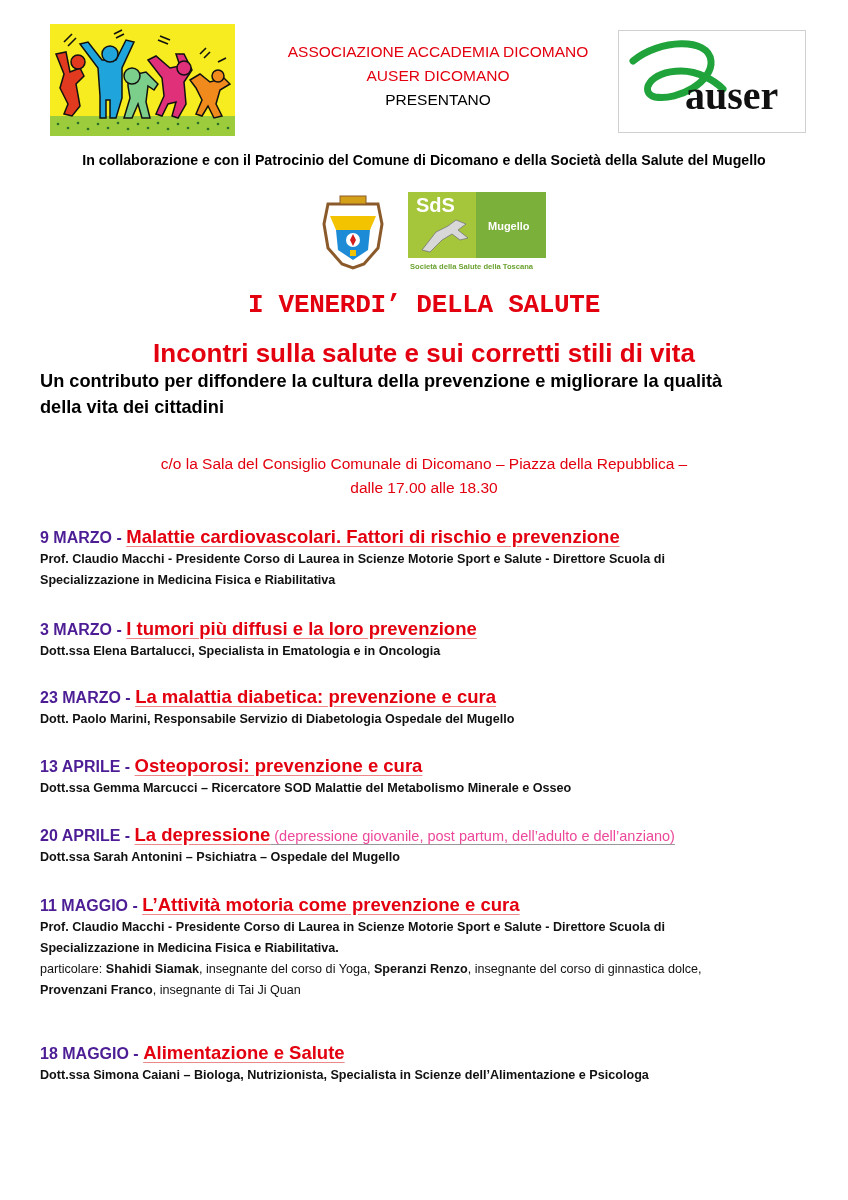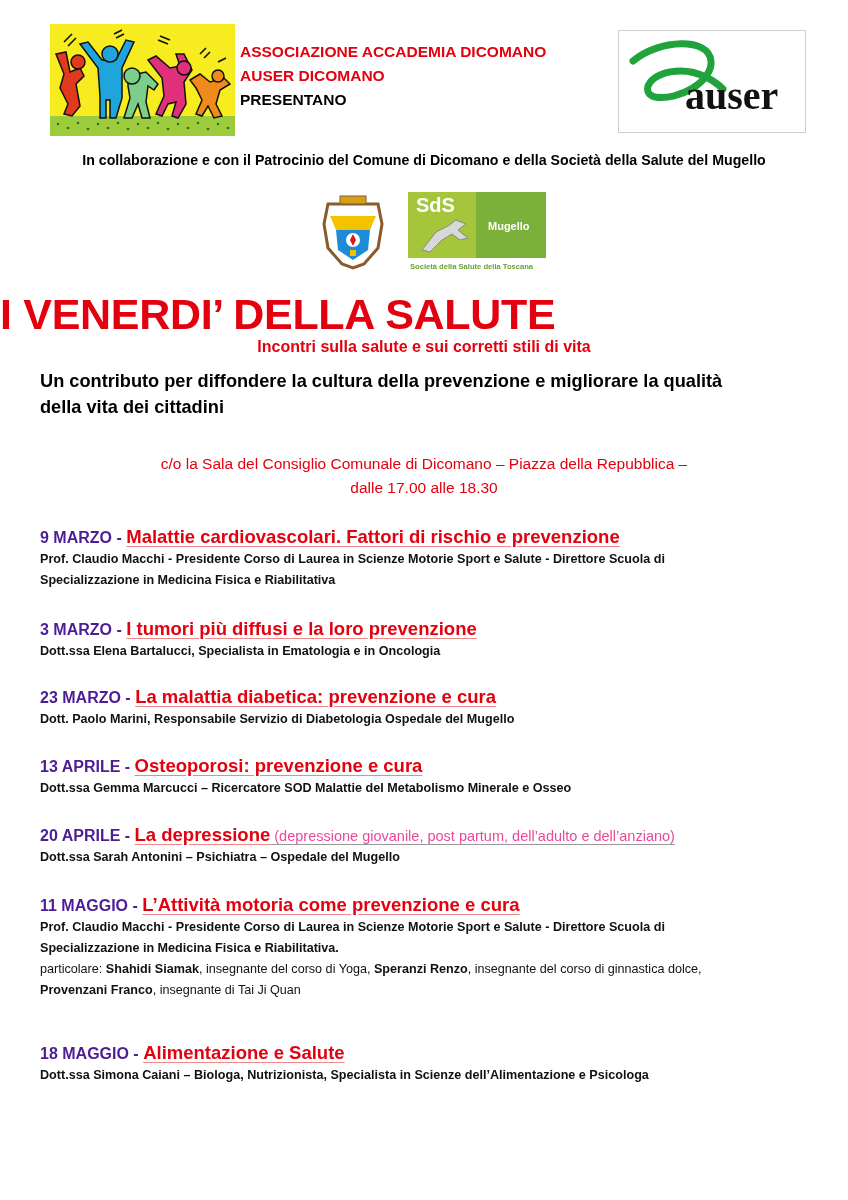--- a/index.html
+++ b/index.html
@@ -4,28 +4,28 @@
 <style>
   * { box-sizing: border-box; margin: 0; padding: 0; }
   html, body { width: 848px; height: 1200px; background: #ffffff; overflow: hidden; }
   body { font-family: "Liberation Sans", sans-serif; color: #000; position: relative; }
   .abs { position: absolute; }
   .red { color: #e3000f; }
 
   
   #logo-left { left: 50px; top: 24px; width: 185px; height: 112px; }
   #logo-right { left: 618px; top: 30px; width: 188px; height: 103px; border: 1px solid #d0d0d0; background: #fff; }
-  #org-block { left: 240px; top: 40px; width: 380px; font-weight: bold; font-size: 15.5px; line-height: 24px; }
+  #org-block { left: 248px; top: 40px; width: 380px; text-align: center; font-weight: normal; font-size: 15.5px; line-height: 24px; }
   #collab { left: 0; top: 152px; width: 848px; text-align: center; font-weight: bold; font-size: 14.2px; }
 
   #crest { left: 320px; top: 190px; width: 66px; height: 80px; }
   #sds { left: 408px; top: 190px; width: 146px; height: 84px; }
 
-  #main-title { left: 0; top: 290px; width: 848px; text-align: left; font-weight: bold; font-size: 43px; letter-spacing: -0.3px; }
-  #subtitle { left: 0; top: 338px; width: 848px; text-align: center; font-weight: bold; font-size: 16px; }
+  #main-title { left: 0; top: 290px; width: 848px; text-align: center; font-weight: bold; font-size: 26px; letter-spacing: -0.3px; font-family: Liberation Mono, monospace; }
+  #subtitle { left: 0; top: 338px; width: 848px; text-align: center; font-weight: bold; font-size: 26px; }
   #tagline { left: 40px; top: 368px; width: 768px; text-align: left; font-weight: bold; font-size: 18.2px; line-height: 26px; }
   #venue { left: 60px; top: 452px; width: 728px; text-align: center; font-weight: normal; font-size: 15.5px; line-height: 24px; }
 
   .event { left: 40px; width: 770px; }
   .ev-head { font-size: 16px; font-weight: bold; white-space: nowrap; line-height: 22px; }
   .ev-date { color: #4c1d95; }
   .ev-title { color: #e3000f; font-size: 18.5px; text-decoration: underline; text-decoration-color: #e88; text-underline-offset: 3px; }
   .ev-note { font-weight: normal; font-size: 14.5px; color: #ec4899; text-decoration: underline; text-decoration-color: #999; text-underline-offset: 3px; }
   .ev-speaker { font-size: 12.6px; font-weight: bold; line-height: 21px; color: #111; }
   .ev-extra { font-size: 12.6px; line-height: 21px; color: #111; }

